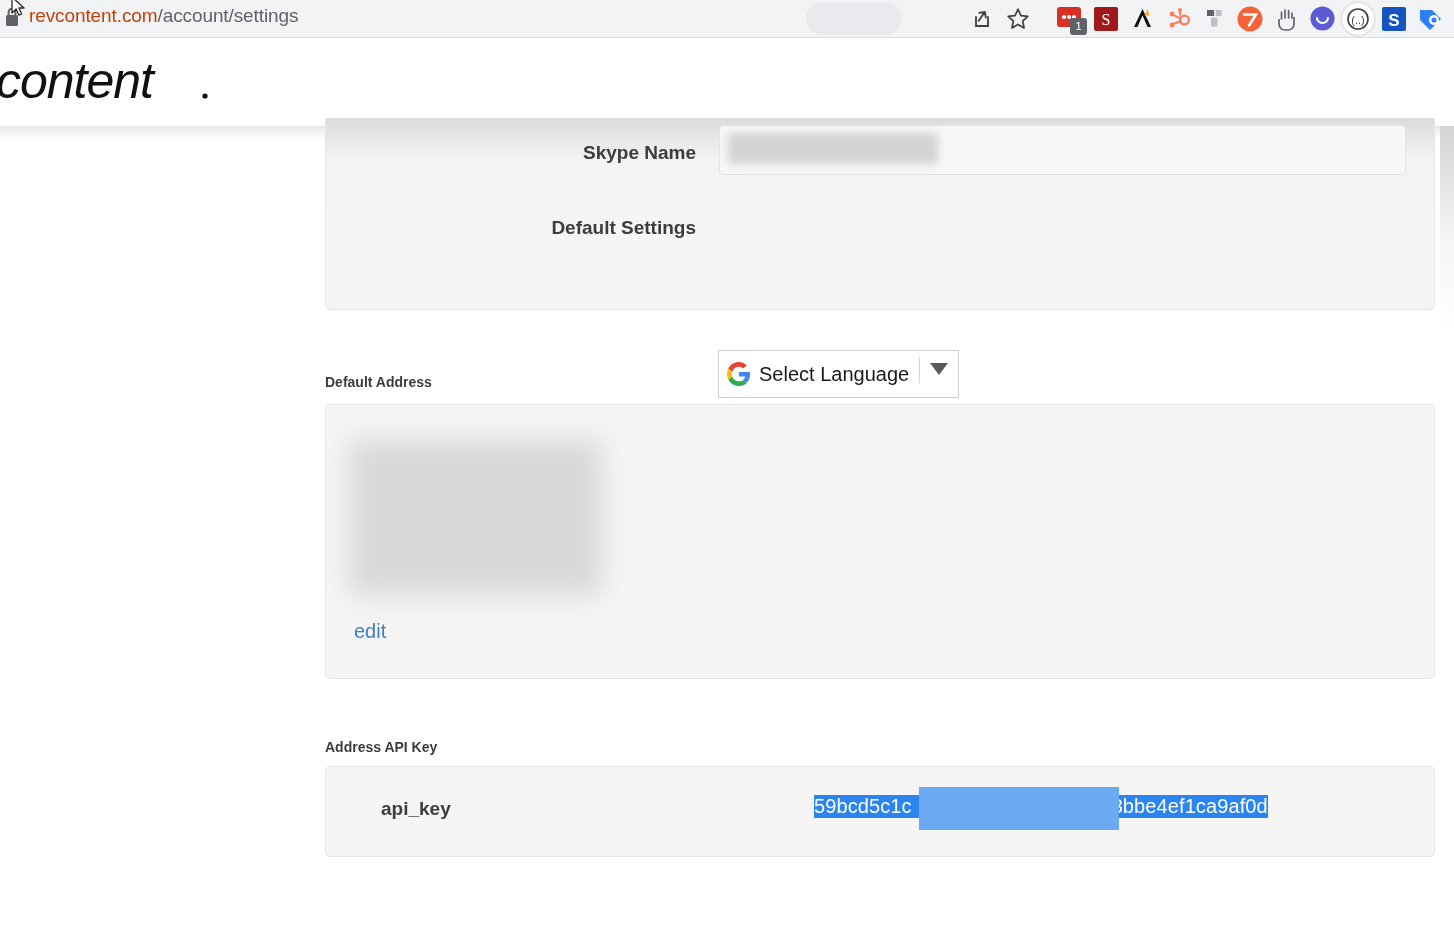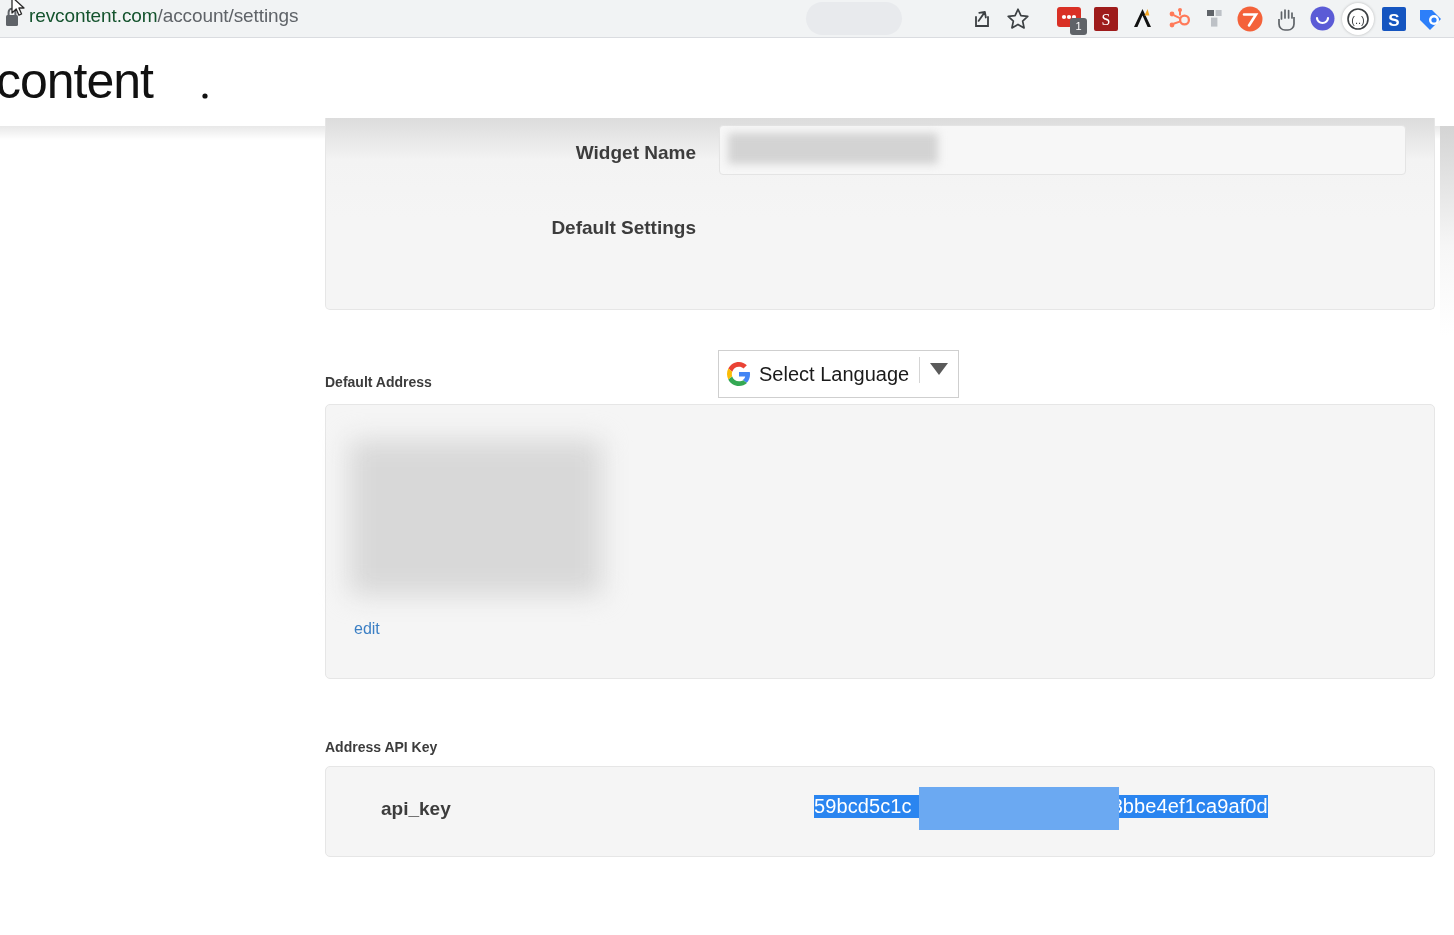--- a/index.html
+++ b/index.html
@@ -28,21 +28,21 @@
   }
   .mouse-cursor {
     position: absolute; left: 10px; top: -4px;
     width: 18px; height: 24px; z-index: 40;
   }
   #url-text {
     position: absolute; left: 29px; top: 5px;
     font-size: 19px; color: #5f6368;
     white-space: nowrap; letter-spacing: -0.1px;
   }
-  #url-text .host { color: #14532d; }
+  #url-text .host { color: #c2410c; }
 
   #toolbar-icons {
     position: absolute; right: 6px; top: 0;
     height: 37px; display: flex; align-items: center;
   }
   .tb-icon {
     width: 36px; height: 37px;
     display: flex; align-items: center; justify-content: center;
     position: relative; flex: none;
   }
@@ -64,20 +64,21 @@
     width: 32px; height: 32px; border-radius: 50%;
     background: #ffffff; box-shadow: 0 0 3px rgba(0,0,0,0.25);
     display: flex; align-items: center; justify-content: center;
   }
 
   
   #site-header {
     position: absolute; top: 38px; left: 0;
     width: 1454px; height: 88px;
     background: #ffffff;
+    font-style: italic;
   }
   #logo {
     position: absolute; left: -26px; top: 14px;
     width: 270px; height: 62px;
   }
   #header-title {
     position: absolute; left: 410px; top: 85px;
     font-size: 19px; letter-spacing: 2.0px;
     color: #2d2d2d; font-weight: normal;
   }
@@ -170,21 +171,21 @@
   }
   #address-redact {
     position: absolute; left: 23px; top: 35px;
     width: 253px; height: 155px;
     background: #d8d8d8;
     filter: blur(13px);
     border-radius: 3px;
   }
   #address-edit {
     position: absolute; left: 28px; top: 215px;
-    font-size: 16px; color: #3b7fc4; cursor: pointer;
+    font-size: 20px; color: #3b7fc4; cursor: pointer;
   }
 
   #panel-apikey {
     position: absolute; left: 325px; top: 640px;
     width: 1110px; height: 91px; padding-left: 16px;
   }
   #apikey-label {
     position: absolute; left: 55px; top: 31px;
     font-size: 19px; font-weight: bold; color: #3c3c3c;
   }
@@ -344,21 +345,21 @@
 </div>
 
 <div id="page-body">
 
   <div id="header-shadow"></div>
   <div id="right-strip"></div>
 
   <div id="panel-account">
 
     <div class="form-row">
-      <div class="form-label" style="left:50px; top:24px; width:320px;">Widget Name</div>
+      <div class="form-label" style="left:50px; top:24px; width:320px;">Skype Name</div>
       <div class="input-box" style="left:393px; top:7px; width:687px; height:50px;">
         <div class="redact" style="position:absolute; left:8px; top:7px; width:210px; height:31px;"></div>
       </div>
     </div>
 
     <div class="form-row">
       <div class="form-label" style="left:50px; top:99px; width:320px;">Default Settings</div>
     </div>
   </div>
 

